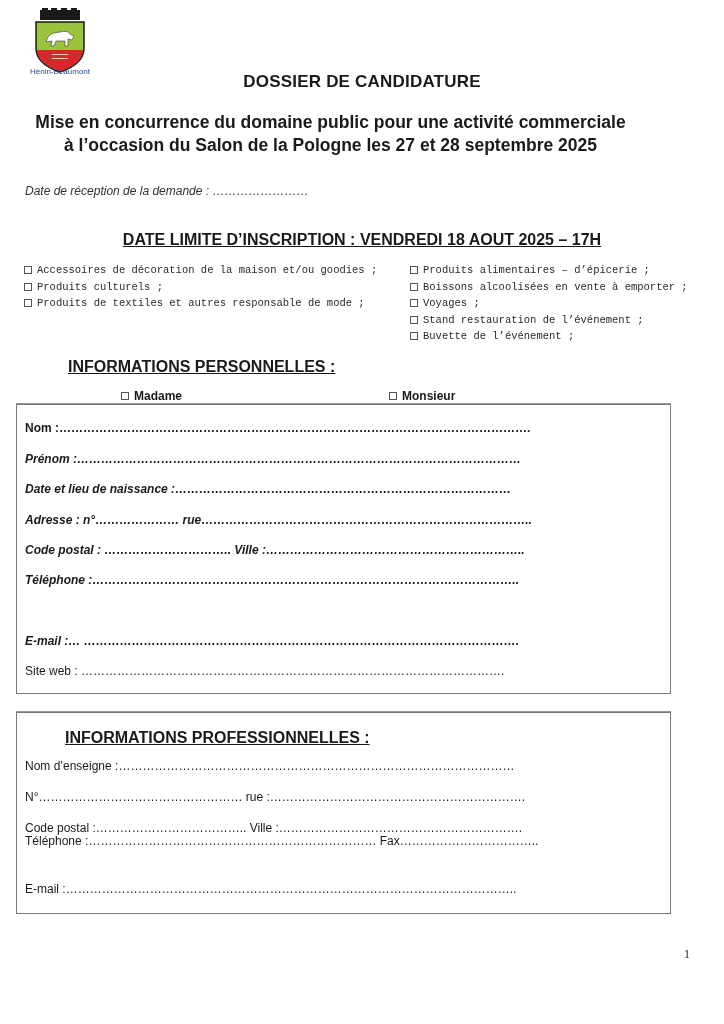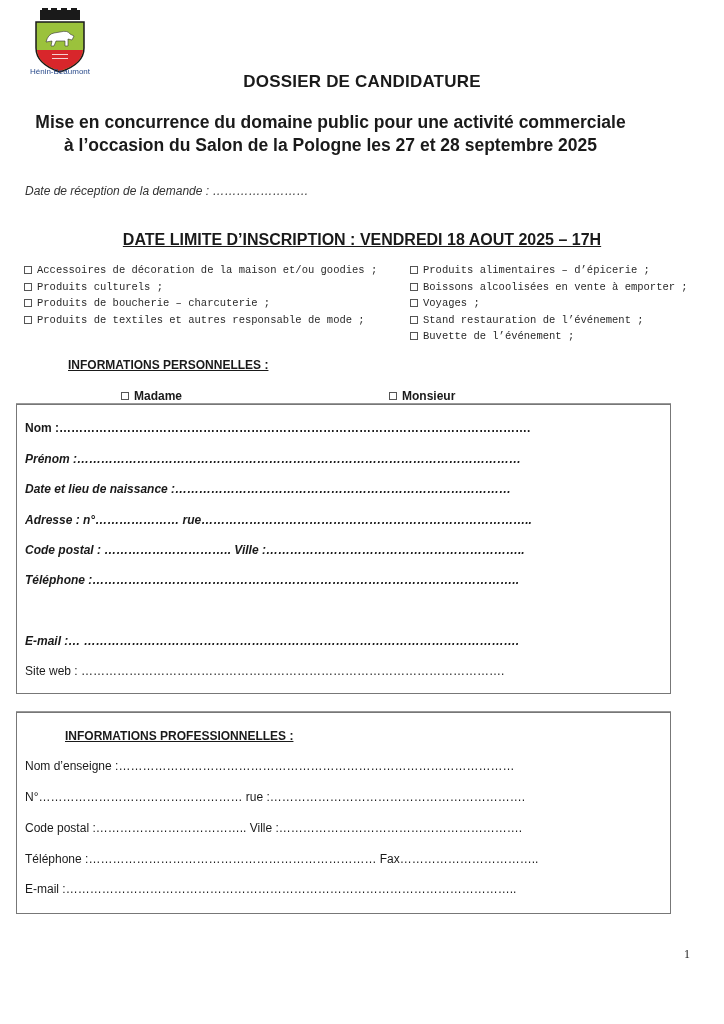--- a/index.html
+++ b/index.html
@@ -11,21 +11,21 @@
   .subtitle { left: 0; width: 661px; text-align: center; font-size: 17.5px; font-weight: bold; }
   .sub1 { top: 112px; }
   .sub2 { top: 135px; }
   .reception { left: 25px; top: 184px; font-size: 12px; font-style: italic; color: #333; }
   .deadline { left: 0; width: 724px; top: 231px; text-align: center; font-size: 16px; font-weight: bold; text-decoration: underline; }
   .cat-col { font-family: Liberation Mono, monospace; font-size: 10.5px; color: #2a2a2a; line-height: 16.5px; }
   .cat-left { left: 24px; top: 262px; }
   .cat-right { left: 410px; top: 262px; }
   .cat-item { display: flex; align-items: center; white-space: nowrap; }
   .cb { display: inline-block; width: 6px; height: 6px; border: 1px solid #555; margin-right: 5px; flex: none; }
-  .sec-title { font-size: 12px; font-weight: bold; text-decoration: underline; }
+  .sec-title { font-size: 16px; font-weight: bold; text-decoration: underline; }
   .perso-title { left: 68px; top: 358px; }
   .civ { top: 389px; font-size: 12px; font-weight: bold; display: flex; align-items: center; margin-left: 9px; }
   .civ-mme { left: 112px; }
   .civ-m { left: 380px; }
   .box { border: 1px solid #777; box-shadow: 0 -1px 0 #999; }
   .box-perso { left: 16px; top: 404px; width: 653px; height: 288px; }
   .box-pro { left: 16px; top: 712px; width: 653px; height: 200px; }
   .field { position: absolute; left: 8px; font-size: 12px; font-weight: bold; white-space: nowrap; width: 630px; overflow: hidden; }
   .field.it { font-style: italic; }
   .pro-title { position: absolute; left: 8px; top: 16px; margin-left: 40px; }
@@ -56,24 +56,20 @@
 <div class="abs deadline">DATE LIMITE D’INSCRIPTION : VENDREDI 18 AOUT 2025 – 17H</div>
 
 <div class="abs cat-col cat-left">
   <div class="cat-item">
       <span class="cb"></span>
       <span>Accessoires de décoration de la maison et/ou goodies ;</span>
     </div>
   <div class="cat-item">
       <span class="cb"></span>
       <span>Produits culturels ;</span>
-    </div>
-  <div class="cat-item">
-      <span class="cb"></span>
-      <span>Produits de boucherie – charcuterie ;</span>
     </div>
   <div class="cat-item">
       <span class="cb"></span>
       <span>Produits de textiles et autres responsable de mode ;</span>
     </div>
 </div>
 <div class="abs cat-col cat-right">
   <div class="cat-item">
       <span class="cb"></span>
       <span>Produits alimentaires – d’épicerie ;</span>
@@ -115,17 +111,17 @@
   <div class="field it" style="top:168px">Téléphone :……………………………………………………………………………………………..</div>
   <div class="field it" style="top:229px">E-mail :… ……………………………………………………………………………………………….</div>
   <div class="field" style="top:259px; font-weight:normal">Site web : …………………………………………………………………………………………….</div>
 </div>
 
 <div class="abs box box-pro">
   <div class="sec-title pro-title">INFORMATIONS PROFESSIONNELLES :</div>
   <div class="field" style="top:46px; font-weight:normal">Nom d’enseigne :………………………………………………………………………………………</div>
   <div class="field" style="top:77px; font-weight:normal">N°…………………………………………… rue :……………………………………………………….</div>
   <div class="field" style="top:108px; font-weight:normal">Code postal :……………………………….. Ville :…………………………………………………….</div>
-  <div class="field" style="top:139px; font-weight:normal">Téléphone :……………………………………………………………… Fax……………………………..</div>
+  <div class="field" style="top:121px; font-weight:normal">Téléphone :……………………………………………………………… Fax……………………………..</div>
   <div class="field" style="top:169px; font-weight:normal">E-mail :…………………………………………………………………………………………………..</div>
 </div>
 
 <div class="abs page-num">1</div>
 
 </body></html>

